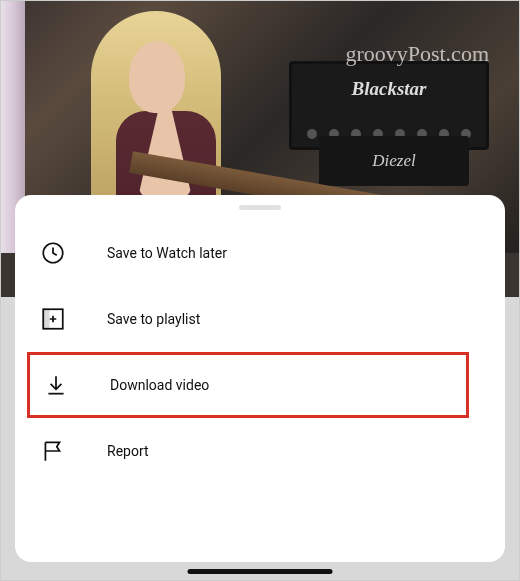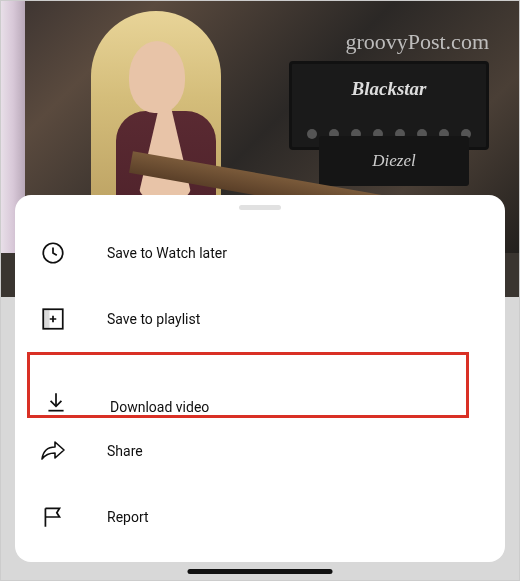--- a/index.html
+++ b/index.html
@@ -136,21 +136,21 @@
       top: 150px;
       left: 130px;
       width: 280px;
       height: 22px;
       background: linear-gradient(180deg, #7a5a3a 0%, #5a3f28 100%);
       transform: rotate(10deg);
       transform-origin: left center;
     }
     .watermark {
       position: absolute;
-      top: 28px;
+      top: 40px;
       right: 30px;
       color: rgba(220, 220, 220, 0.82);
       font-size: 22px;
       font-family: Georgia, serif;
       z-index: 5;
     }
     .darkband {
       position: absolute;
       top: 252px;
       left: 0;
@@ -194,21 +194,20 @@
       margin-left: 40px;
       font-size: 14px;
       color: #0f0f0f;
       font-weight: 400;
     }
     .highlight {
       border: 3px solid #d93025;
       margin-left: 12px;
       margin-right: 36px;
       padding-left: 12px;
-      align-items: flex-end;
     }
     .home-indicator {
       position: absolute;
       bottom: 6px;
       left: 50%;
       transform: translateX(-50%);
       width: 145px;
       height: 5px;
       background: #111;
       border-radius: 3px;
@@ -277,28 +276,20 @@
     <span class="icon-wrap">
       <svg width="26" height="26" viewBox="0 0 24 24" fill="none" stroke="#0f0f0f" stroke-width="1.6">
         <path d="M12 4v11"></path>
         <path d="M7 11l5 5 5-5"></path>
         <path d="M5 20h14"></path>
       </svg>
     </span>
     <span class="label">Download video</span>
   </div>
 
-  <div class="menu-item">
-    <span class="icon-wrap">
-      <svg width="28" height="24" viewBox="0 0 28 24" fill="none" stroke="#0f0f0f" stroke-width="1.6" stroke-linejoin="round">
-        <path d="M16 3l9 8-9 8v-5c-6 0-10 2-13 6 1-7 5-12 13-12V3z"></path>
-      </svg>
-    </span>
-    <span class="label">Share</span>
-  </div>
 
   <div class="menu-item">
     <span class="icon-wrap">
       <svg width="26" height="26" viewBox="0 0 24 24" fill="none" stroke="#0f0f0f" stroke-width="1.6">
         <path d="M5 21V4"></path>
         <path d="M5 4h13l-2.5 4L18 12H5"></path>
       </svg>
     </span>
     <span class="label">Report</span>
   </div>

